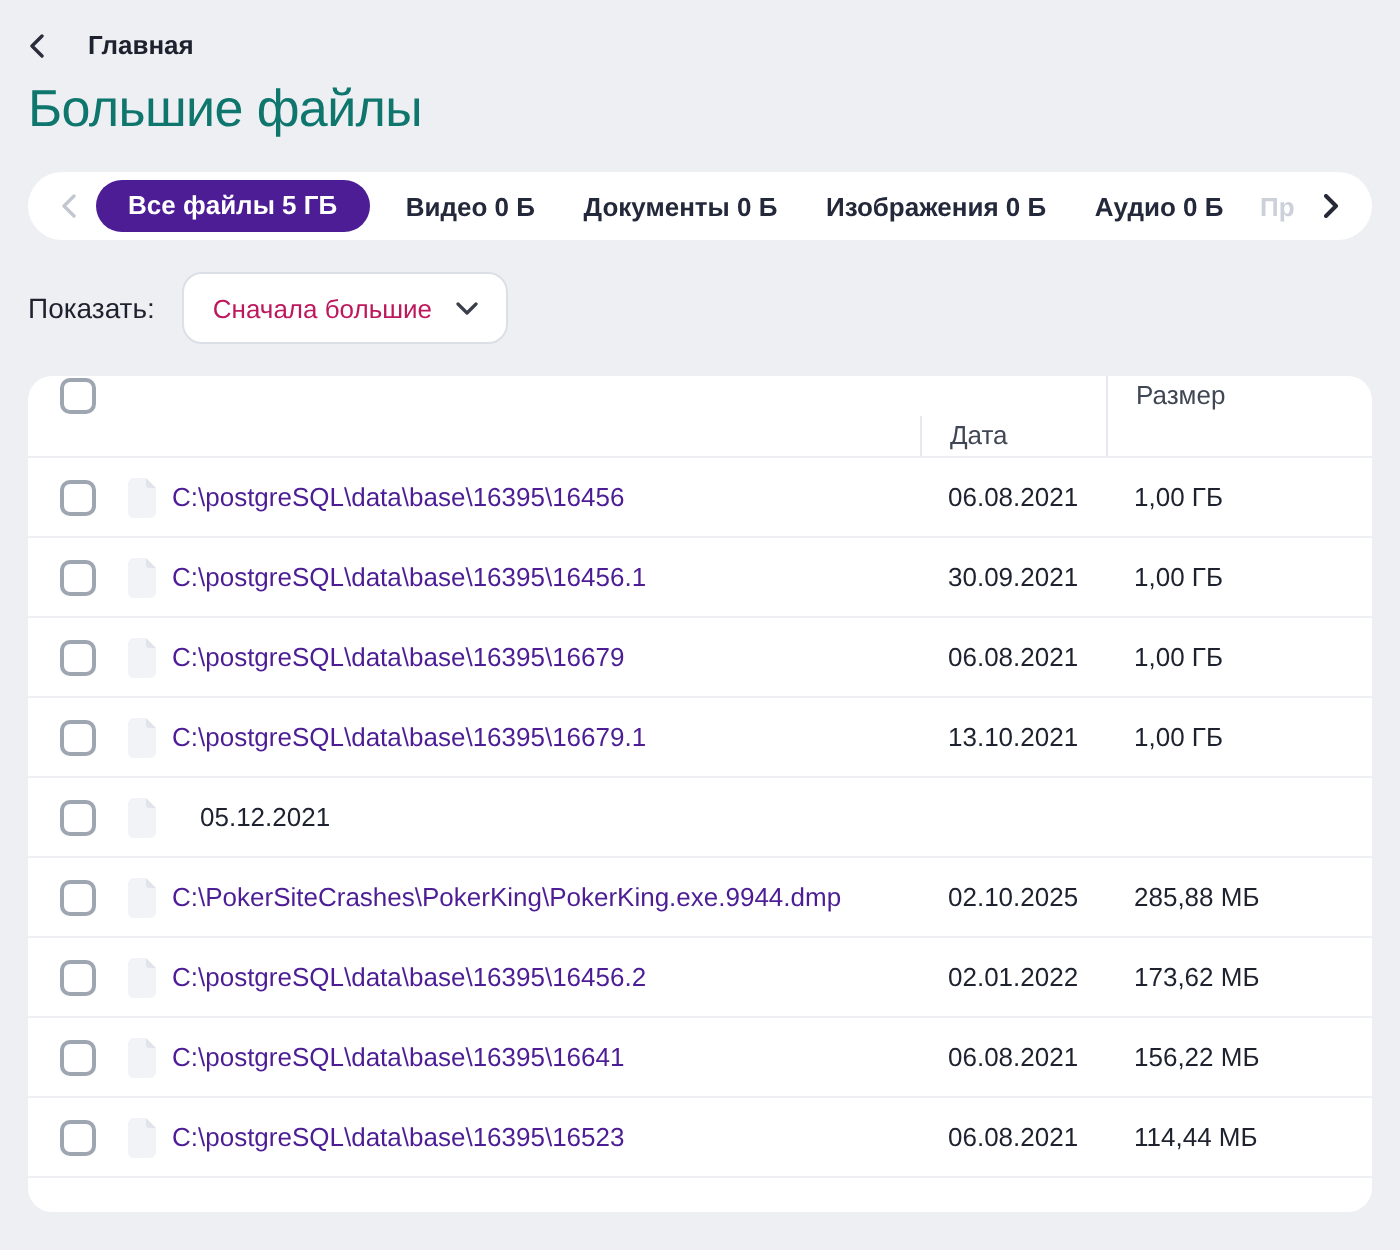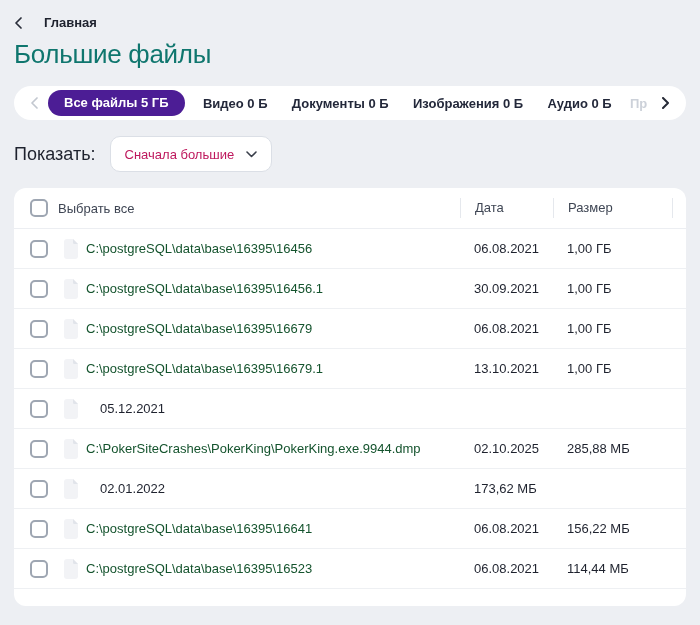--- a/index.html
+++ b/index.html
@@ -49,21 +49,21 @@
     background:#4c1d95;color:#ffffff;
     height:26px;line-height:26px;border-radius:13px;
     padding:0 16px;
   }
   .tab.truncated{
     color:#ccd1d9;width:22px;overflow:hidden;padding:0;
   }
 
   
   .filter-row{margin-top:16px;display:flex;align-items:center;gap:14px;height:36px;}
-  .filter-label{font-size:18px;color:#1e222e;}
+  .filter-label{font-size:14px;color:#1e222e;}
   .dropdown{
     display:flex;align-items:center;gap:12px;
     height:36px;background:#ffffff;
     border:1px solid #dbdfe6;border-radius:10px;
     padding:0 14px;font-size:13px;color:#be185d;
     font-family:inherit;cursor:pointer;
   }
 
   
   .card{
@@ -79,21 +79,21 @@
   .cell-selectall{grid-column:2 / 4;cursor:pointer;}
   .th{border-left:1px solid #e5e8ed;padding-left:14px;height:20px;line-height:20px;}
   .cell-end{height:20px;border-left:1px solid #e5e8ed;}
   .trow{height:39px;border-bottom:1px solid #eef0f3;font-size:13px;}
   .cell-check{padding-left:16px;display:flex;align-items:center;}
   .checkbox{
     display:block;width:18px;height:18px;box-sizing:border-box;
     border:2px solid #9ea6b2;border-radius:5px;background:#fff;cursor:pointer;
   }
   .cell-icon{display:flex;align-items:center;padding-left:5px;}
-  .path{color:#14532d;text-decoration:none;font-size:13px;cursor:pointer;}
+  .path{color:#4c1d95;text-decoration:none;font-size:13px;cursor:pointer;}
   .cell-date,.cell-size{padding-left:14px;color:#1e222e;}
 </style>
 </head>
 <body>
 
 <div class="page">
 
   <div class="breadcrumb">
     <span class="bc-chevron">
       <svg width="8" height="12" viewBox="0 0 8 12">
@@ -136,23 +136,22 @@
           </svg>
       </span>
     </button>
   </div>
 
   <div class="card">
     <div class="row thead">
       <div class="cell-check">
         <span class="checkbox"></span>
       </div>
-      <div class="cell-selectall">Выбрать все</div>
+      <div class="th" style="grid-column:5">Размер</div>
       <div class="th" style="grid-column:4">Дата</div>
-      <div class="th" style="grid-column:5">Размер</div>
       <div class="cell-end"></div>
     </div>
     <div>
         <div class="row trow">
     <div class="cell-check">
       <span class="checkbox"></span>
     </div>
     <div class="cell-icon">
       <span style="display:flex;">
         <svg width="16" height="20" viewBox="0 0 16 20">
@@ -254,20 +253,21 @@
       <span class="checkbox"></span>
     </div>
     <div class="cell-icon">
       <span style="display:flex;">
         <svg width="16" height="20" viewBox="0 0 16 20">
           <path d="M1 3 a3 3 0 0 1 3 -3 h6 l5 5 v12 a3 3 0 0 1 -3 3 h-8 a3 3 0 0 1 -3 -3 z" fill="#f2f3f6"></path>
           <path d="M10 0 l5 5 h-3.8 a1.2 1.2 0 0 1 -1.2 -1.2 z" fill="#e1e4ea"></path>
         </svg>
       </span>
     </div>
+    <div><a class="path">C:\postgreSQL\data\base\16395\16456.2</a></div>
     <div class="cell-date">02.01.2022</div>
     <div class="cell-size">173,62 МБ</div>
     <div></div>
   </div>
         <div class="row trow">
     <div class="cell-check">
       <span class="checkbox"></span>
     </div>
     <div class="cell-icon">
       <span style="display:flex;">

